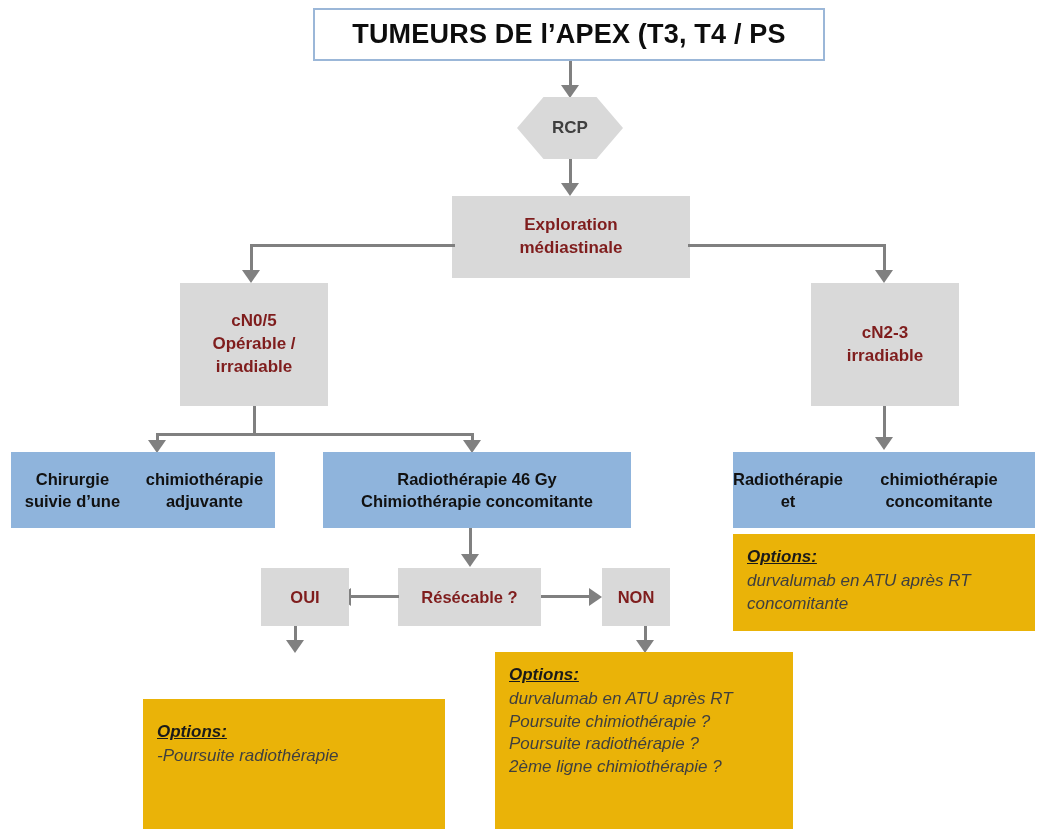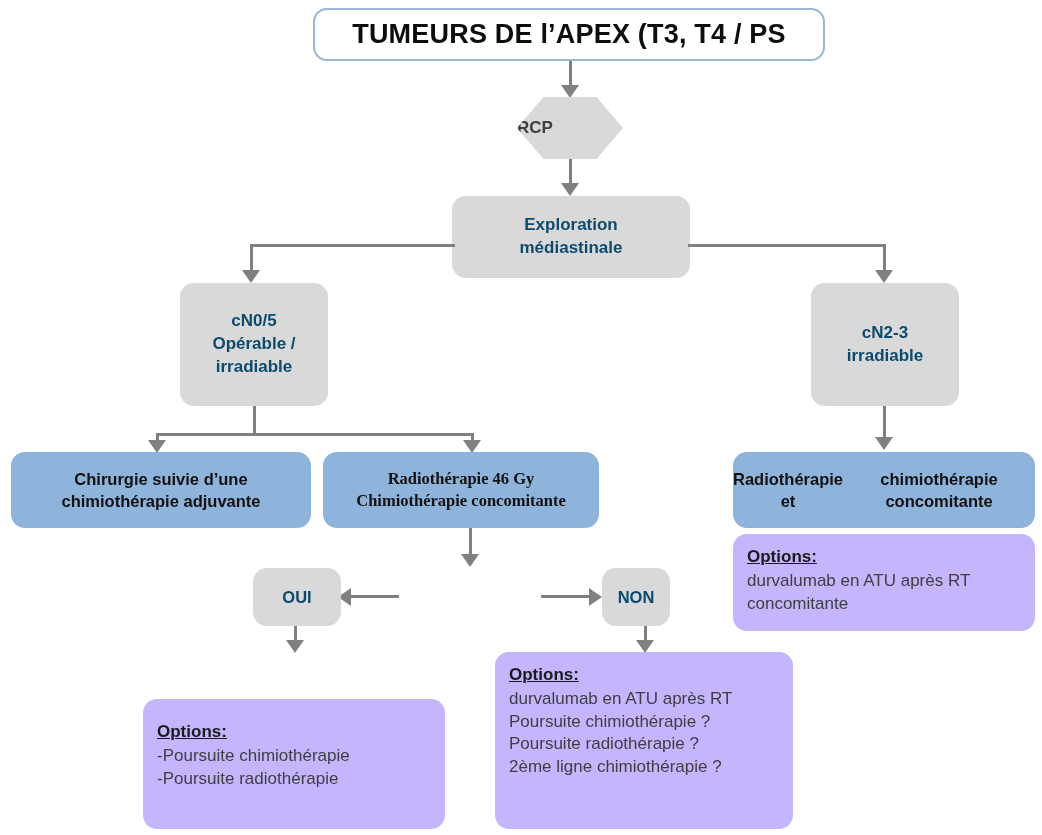--- a/index.html
+++ b/index.html
@@ -7,73 +7,74 @@
     font-family:"Liberation Sans", sans-serif;
     -webkit-font-smoothing:antialiased;
   }
   #canvas{
     position:relative;
     width:1042px;
     height:835px;
     overflow:hidden;
     background:#ffffff;
   }
-  .node{position:absolute;box-sizing:border-box;border-radius:14px;}
+  .node{position:absolute;box-sizing:border-box;}
 
   
   .title-box{
     background:#ffffff;
     border:2px solid #9BB7D8;
     display:flex;align-items:center;justify-content:center;
     color:#0d0d0d;
     font-weight:bold;
     font-size:27px;
     letter-spacing:.2px;
     white-space:nowrap;
   }
 
   
   .grey{
     background:#D9D9D9;
-    color:#0c4a6e;
+    color:#7f1d1d;
     font-weight:bold;
     font-size:17px;
     display:flex;align-items:center;justify-content:center;
     text-align:center;
     line-height:1.35;
   }
   .grey.small{font-size:16.5px;}
 
   
   .hex{
-    display:flex;align-items:center;
+    display:flex;align-items:center;justify-content:center;
     color:#3F3F3F;font-weight:bold;font-size:17px;
     background:#D9D9D9;
     clip-path:polygon(25% 0%,75% 0%,100% 50%,75% 100%,25% 100%,0% 50%);
   }
 
   
   .blue{
     background:#8FB4DC;
     color:#111111;
     font-weight:bold;
     font-size:16.5px;
     display:flex;align-items:center;justify-content:center;
     text-align:center;
     line-height:1.35;
   }
 
   
   .lightblue{
-    background:#c4b5fd;
+    background:#eab308;
     color:#3F3F3F;
     font-size:17px;
     line-height:1.32;
     padding:12px 14px 10px 14px;
     box-sizing:border-box;
+    font-style:italic;
   }
   .opt-title{
     font-weight:bold;
     text-decoration:underline;
     color:#1a1a1a;
     display:block;
     margin-bottom:2px;
     font-size:17px;
   }
   .opt-line{display:block;white-space:nowrap;}
@@ -143,69 +144,71 @@
   <div class="vline" style="left:253px;top:406px;height:30px;"></div>
   <div class="hline" style="left:156px;top:433px;width:318px;"></div>
   <div class="vline" style="left:156px;top:433px;height:13px;"></div>
   <div class="arrow-down" style="left:148px;top:440px;"></div>
   <div class="vline" style="left:471px;top:433px;height:13px;"></div>
   <div class="arrow-down" style="left:463px;top:440px;"></div>
 
   <div class="vline" style="left:883px;top:406px;height:34px;"></div>
   <div class="arrow-down" style="left:875px;top:437px;"></div>
 
-  <div class="node blue" style="left:11px;top:452px;width:300px;height:76px;flex-direction:column;">
+  <div class="node blue" style="left:11px;top:452px;width:264px;height:76px;">
     <span>Chirurgie suivie d’une</span>
     <span>chimiothérapie adjuvante</span>
   </div>
 
-  <div class="node blue" style="left:323px;top:452px;width:276px;height:76px;flex-direction:column;font-family:Liberation Serif, serif;">
+  <div class="node blue" style="left:323px;top:452px;width:308px;height:76px;flex-direction:column;">
     <span>Radiothérapie 46 Gy</span>
     <span>Chimiothérapie concomitante</span>
   </div>
 
   <div class="vline" style="left:469px;top:528px;height:28px;"></div>
   <div class="arrow-down" style="left:461px;top:554px;"></div>
 
   <div class="node blue" style="left:733px;top:452px;width:302px;height:76px;flex-direction:row;">
     <span>Radiothérapie et</span>
     <span>chimiothérapie concomitante</span>
   </div>
 
   <div class="node lightblue" style="left:733px;top:534px;width:302px;height:97px;">
     <span class="opt-title">Options:</span>
     <span class="opt-line">durvalumab en ATU après RT</span>
     <span class="opt-line">concomitante</span>
   </div>
 
+  <div class="node grey small" style="left:398px;top:568px;width:143px;height:58px;">
+    <span>Résécable ?</span>
+  </div>
 
   <div class="hline" style="left:351px;top:595px;width:48px;"></div>
   <div class="arrow-left" style="left:338px;top:588px;"></div>
 
   <div class="hline" style="left:541px;top:595px;width:48px;"></div>
   <div class="arrow-right" style="left:589px;top:588px;"></div>
 
-  <div class="node grey small" style="left:253px;top:568px;width:88px;height:58px;">
+  <div class="node grey small" style="left:261px;top:568px;width:88px;height:58px;">
     <span>OUI</span>
   </div>
 
   <div class="node grey small" style="left:602px;top:568px;width:68px;height:58px;">
     <span>NON</span>
   </div>
 
   <div class="vline" style="left:294px;top:626px;height:22px;"></div>
   <div class="arrow-down" style="left:286px;top:640px;"></div>
 
   <div class="vline" style="left:644px;top:626px;height:22px;"></div>
   <div class="arrow-down" style="left:636px;top:640px;"></div>
 
 
   <div class="node lightblue" style="left:143px;top:699px;width:302px;height:130px;padding-top:22px;">
     <span class="opt-title">Options:</span>
-    <span class="opt-line">-Poursuite chimiothérapie</span>
     <span class="opt-line">-Poursuite radiothérapie</span>
   </div>
 
   <div class="node lightblue" style="left:495px;top:652px;width:298px;height:177px;">
     <span class="opt-title">Options:</span>
     <span class="opt-line">durvalumab en ATU après RT</span>
     <span class="opt-line">Poursuite chimiothérapie ?</span>
     <span class="opt-line">Poursuite radiothérapie ?</span>
     <span class="opt-line">2ème ligne chimiothérapie ?</span>
   </div>

